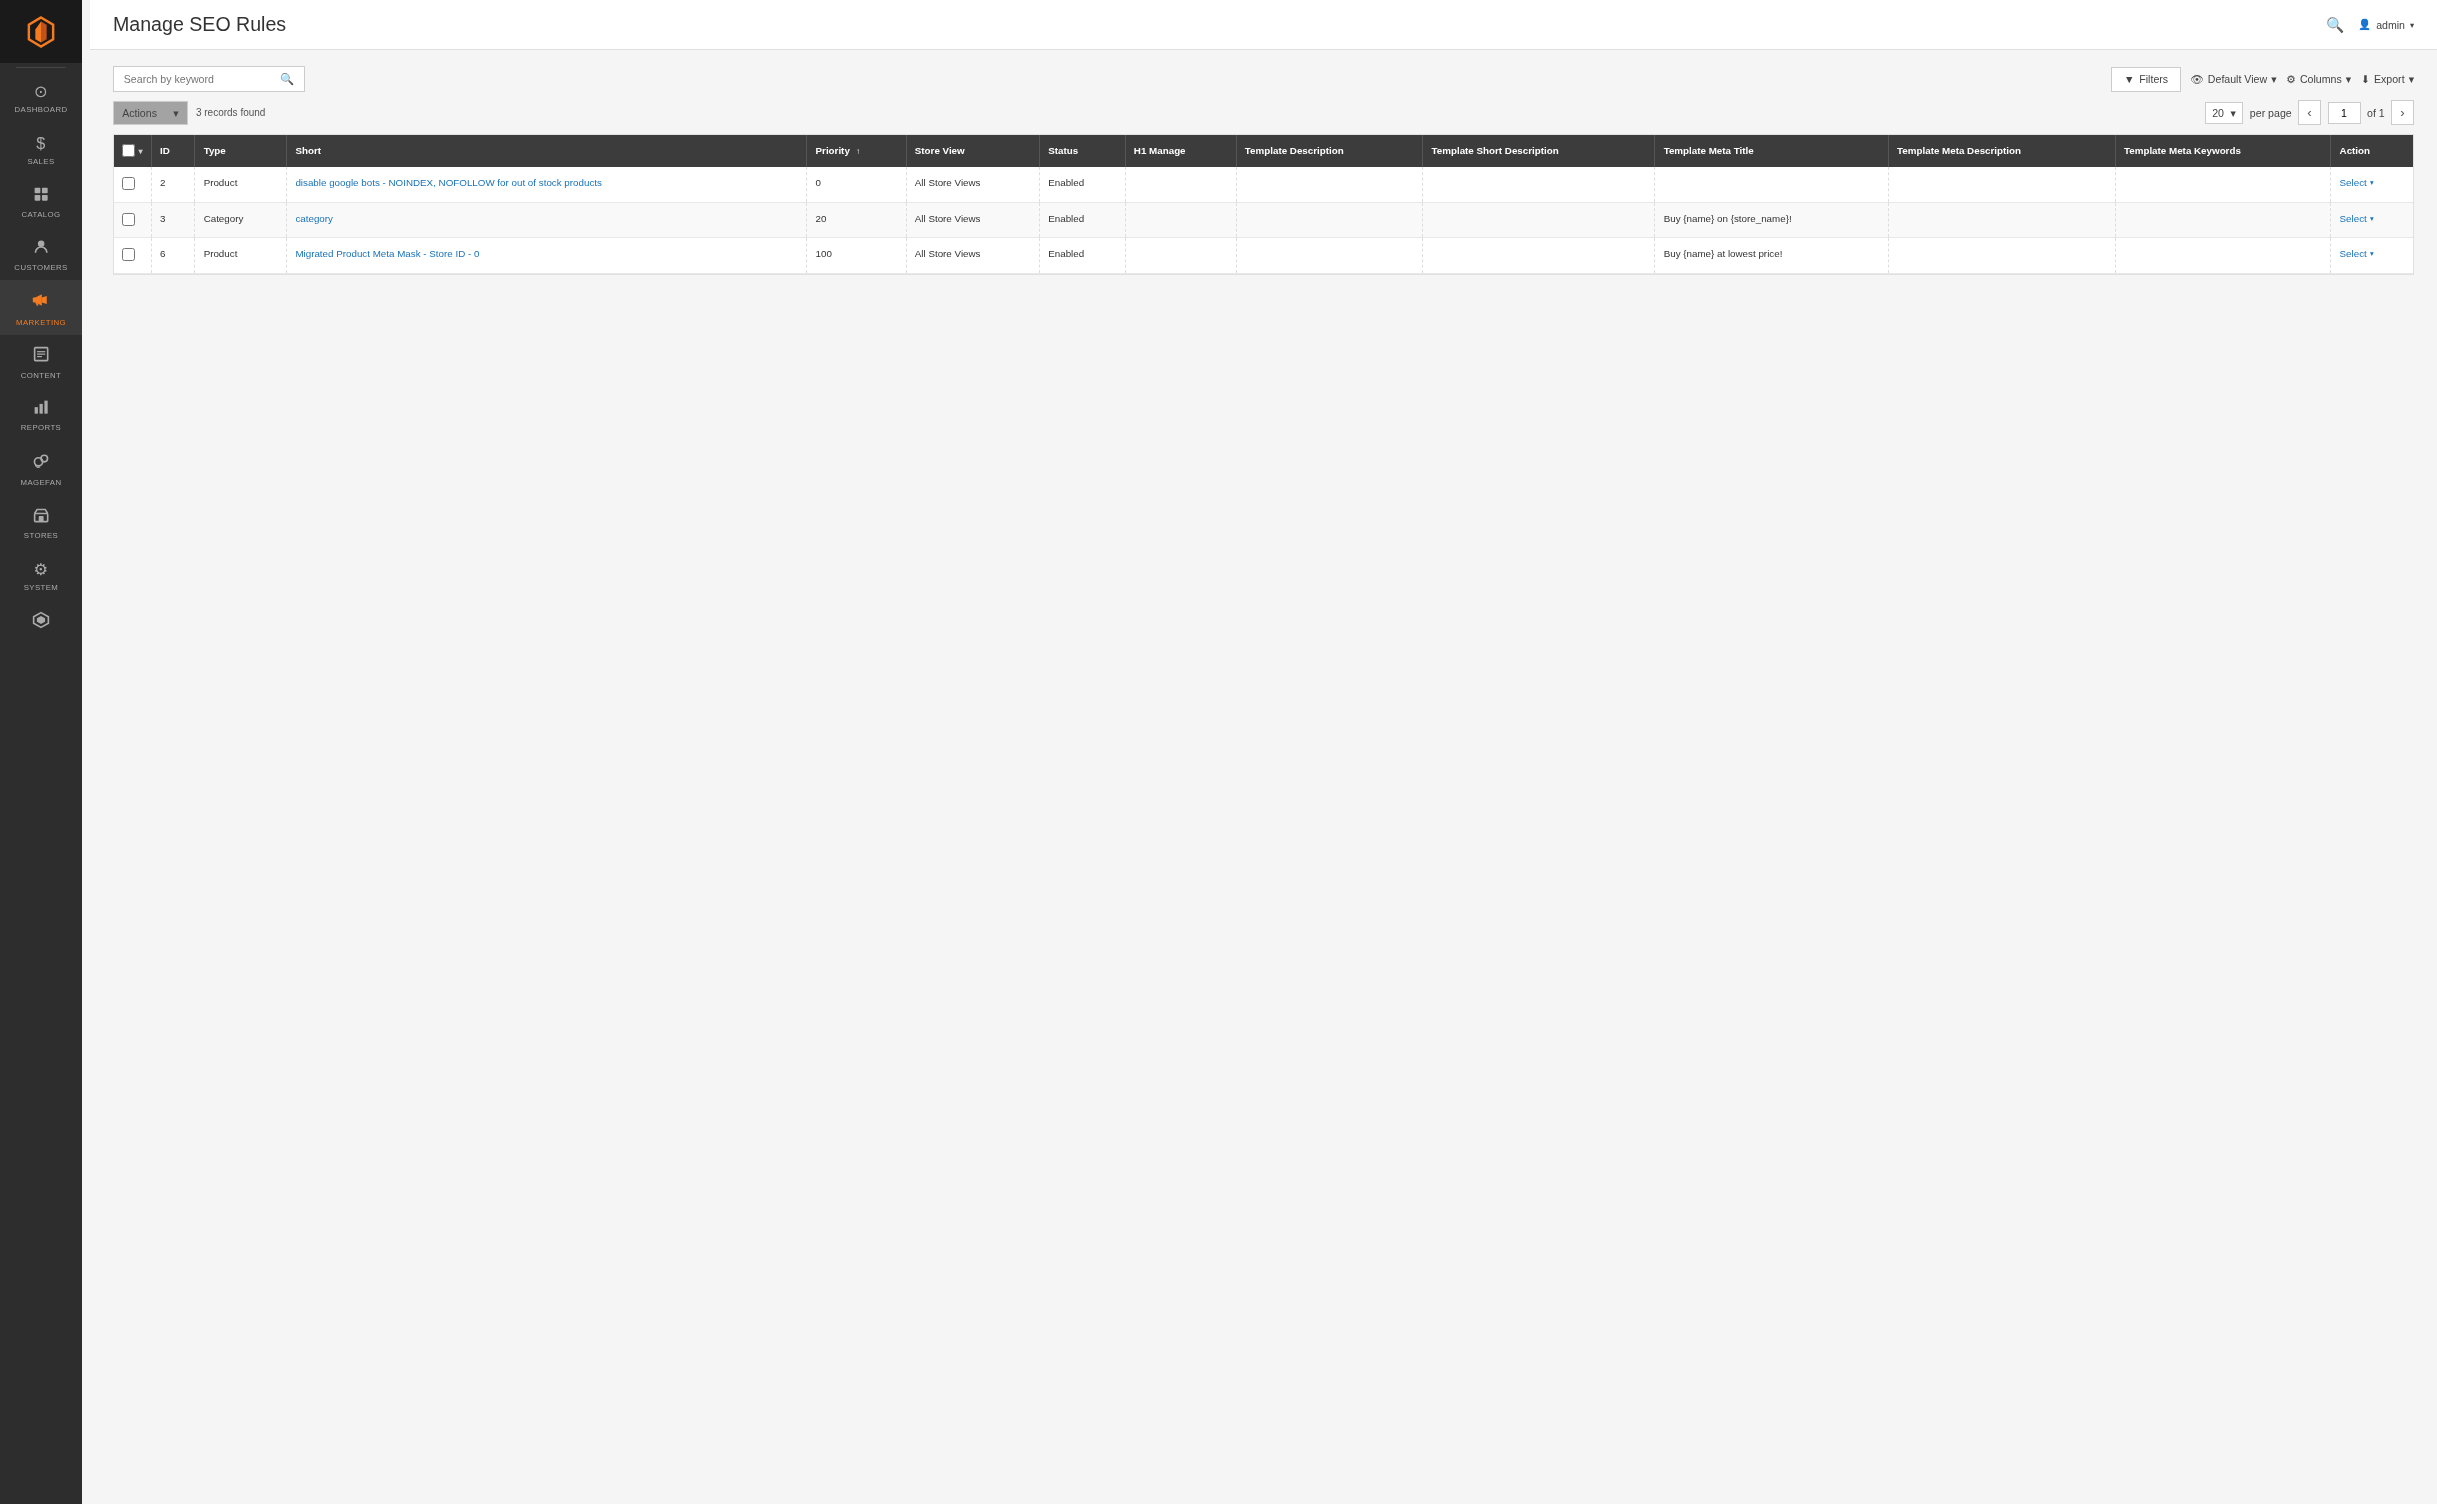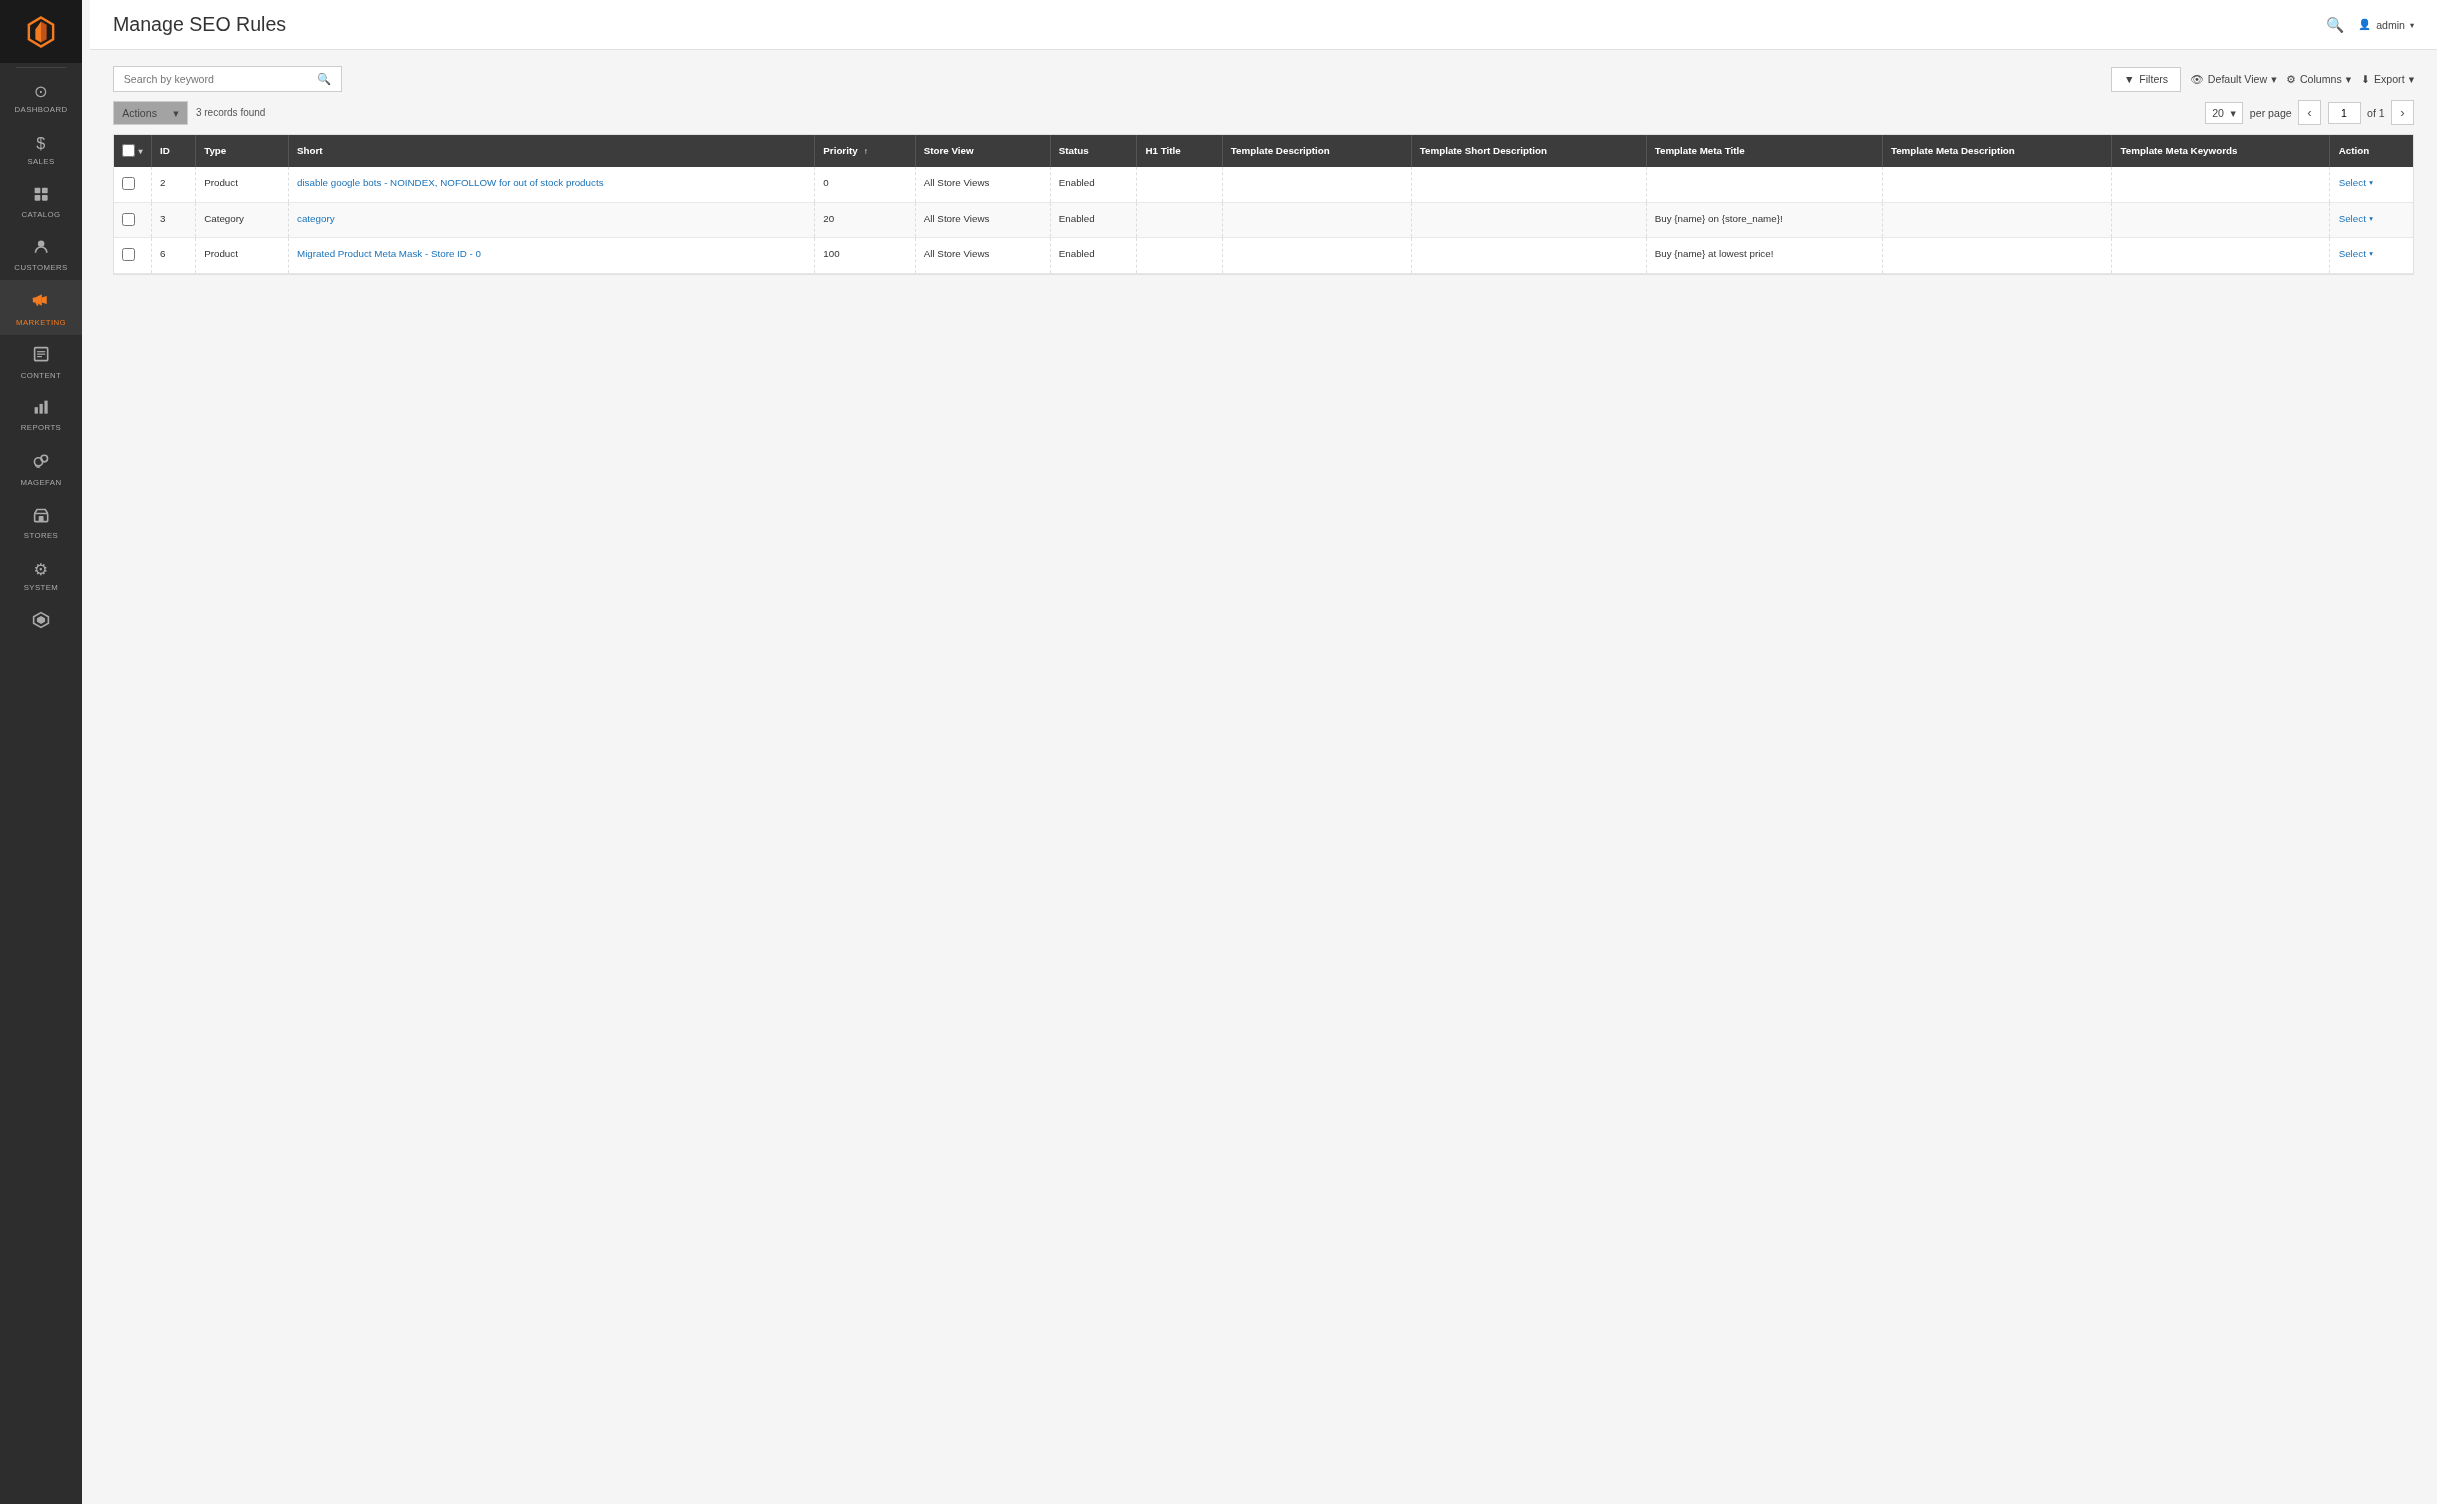--- a/index.html
+++ b/index.html
@@ -144,21 +144,21 @@
       display: flex;
       align-items: center;
       gap: 13px;
     }
     .search-box {
       display: flex;
       align-items: center;
       border: 0.8px solid #ccc;
       background: #fff;
       padding: 4.9px 9.8px;
-      width: 229px;
+      width: 192px;
     }
     .search-box input {
       border: none;
       outline: none;
       font-size: 10.6px;
       color: #999;
       width: 100%;
       background: transparent;
     }
     .search-box .search-icon { color: #666; font-size: 11.4px; cursor: pointer; }
@@ -487,21 +487,21 @@
             </th>
             <th><span>ID</span></th>
             <th><span>Type</span></th>
             <th><span>Short</span></th>
             <th>
               <span>Priority</span>
               <span class="sort-arrow">↑</span>
             </th>
             <th><span>Store View</span></th>
             <th><span>Status</span></th>
-            <th><span>H1 Title</span></th>
+            <th><span>H1 Manage</span></th>
             <th><span>Template Description</span></th>
             <th><span>Template Short Description</span></th>
             <th><span>Template Meta Title</span></th>
             <th><span>Template Meta Description</span></th>
             <th><span>Template Meta Keywords</span></th>
             <th><span>Action</span></th>
           </tr>
         </thead>
         <tbody id="table-body">
         <tr>

